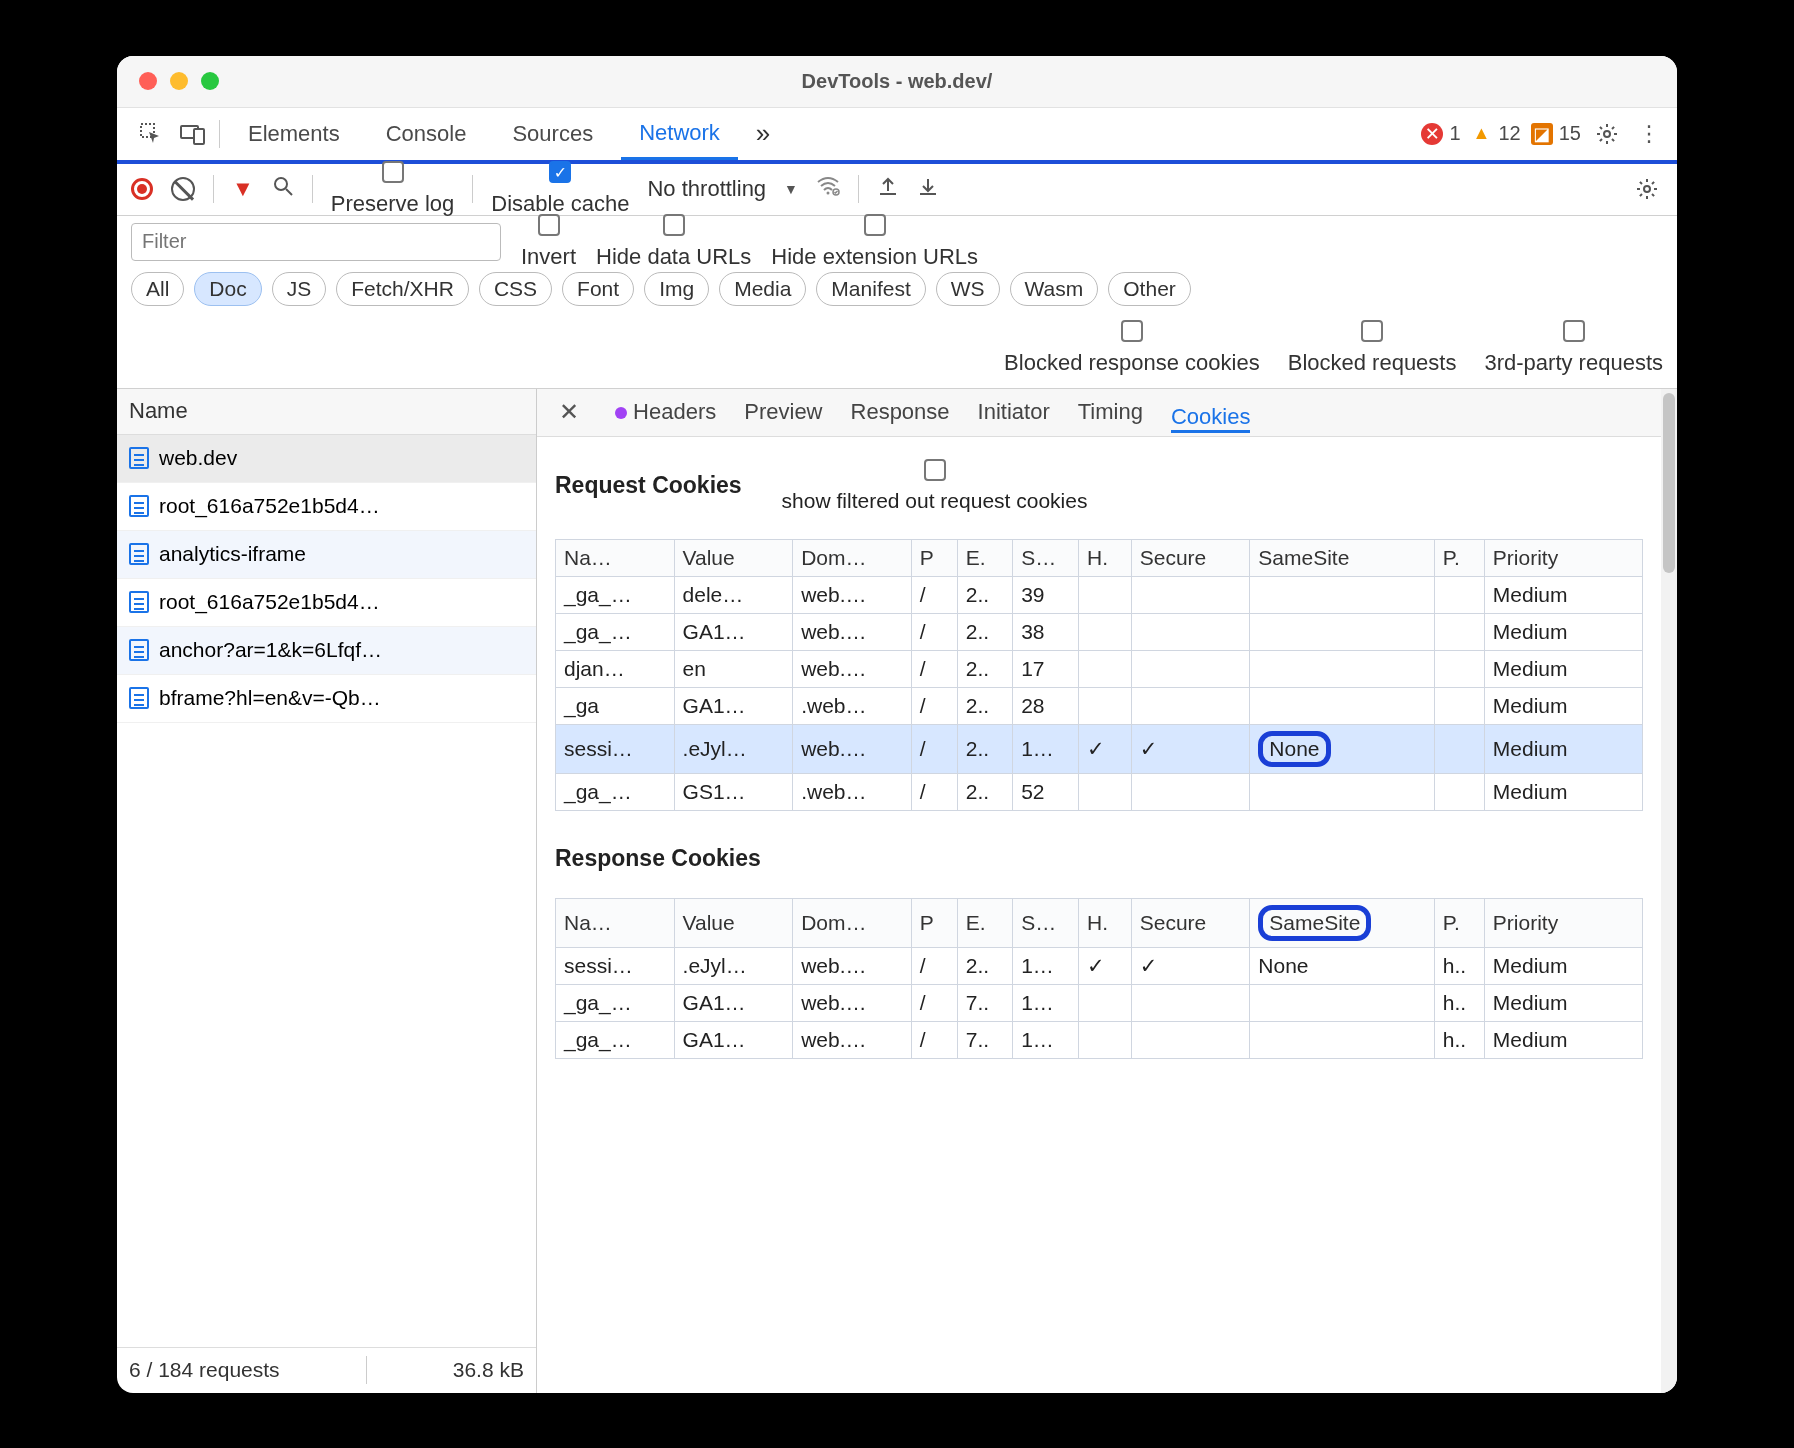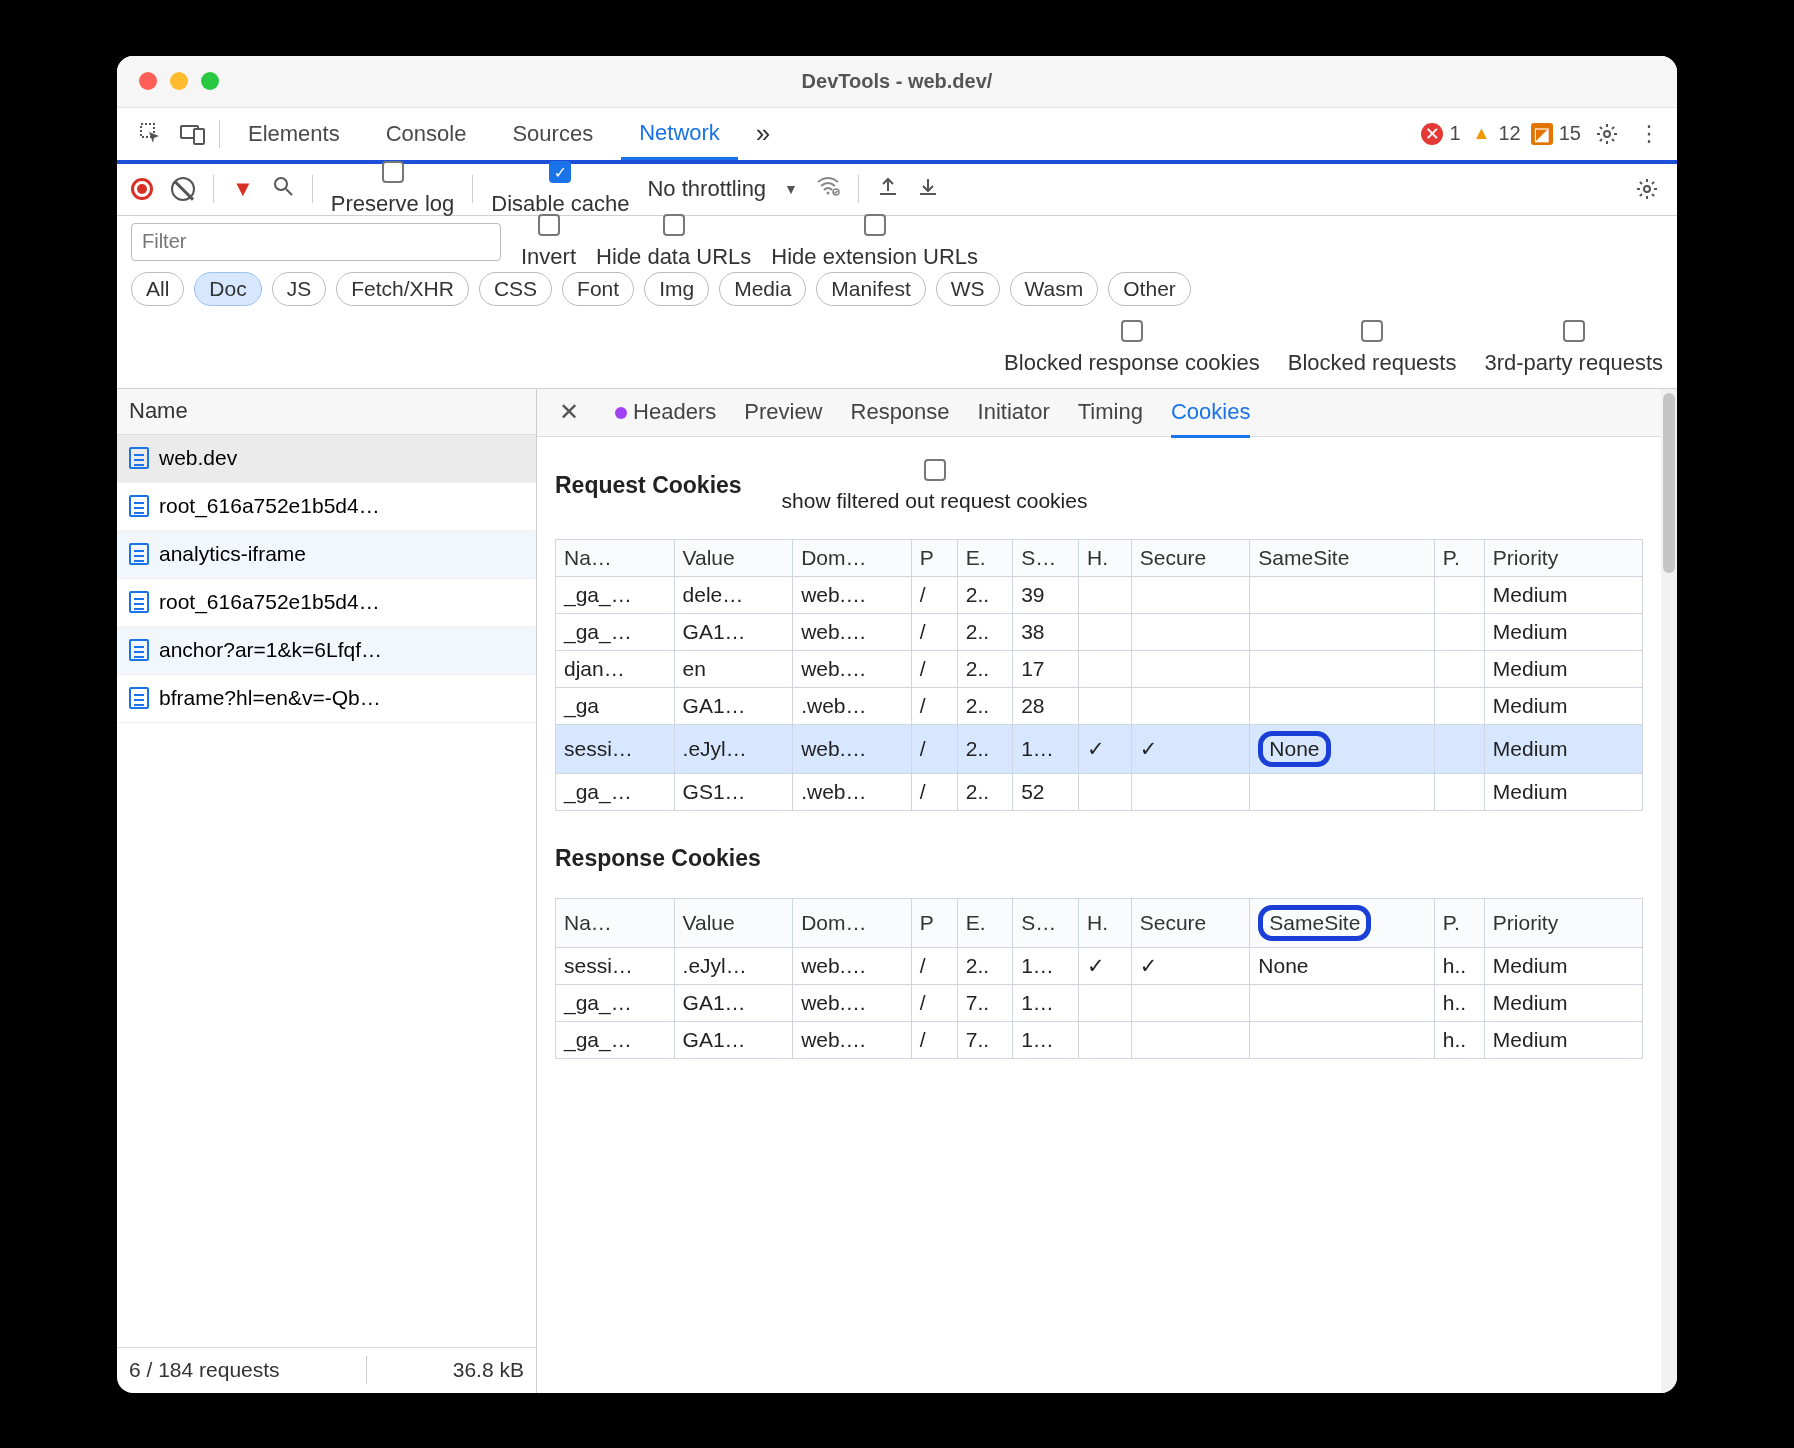--- a/index.html
+++ b/index.html
@@ -171,21 +171,21 @@
 
   .right {
     flex:1; display:flex; flex-direction:column; overflow:hidden;
   }
   .detail-tabs {
     height:48px; border-bottom:1px solid #ddd;
     display:flex; align-items:center; gap:28px;
     padding:0 14px; font-size:22px; color:#444;
     background:#f7f7f7;
   }
-  .detail-tabs .dtab.active { color:#1a73e8; border-bottom:3px solid #1a73e8; padding-bottom:10px; margin-bottom:-12px;}
+  .detail-tabs .dtab.active { color:#1a73e8; border-bottom:3px solid #1a73e8; margin-bottom:-12px;}
   .closex { font-size:24px; padding:0 8px; color:#555; }
   .purpledot { width:12px; height:12px; background:#a142f4; border-radius:50%; display:inline-block; margin-right:6px;}
 
   .detail-body { flex:1; overflow:auto; padding: 14px 18px; font-size:21px; color:#222;}
   .section-h {
     font-weight:700; font-size:23px; margin: 8px 0 10px;
     display:flex; align-items:center; gap:40px;
   }
   .section-h .chk { font-weight:400; font-size:21px; }
 

